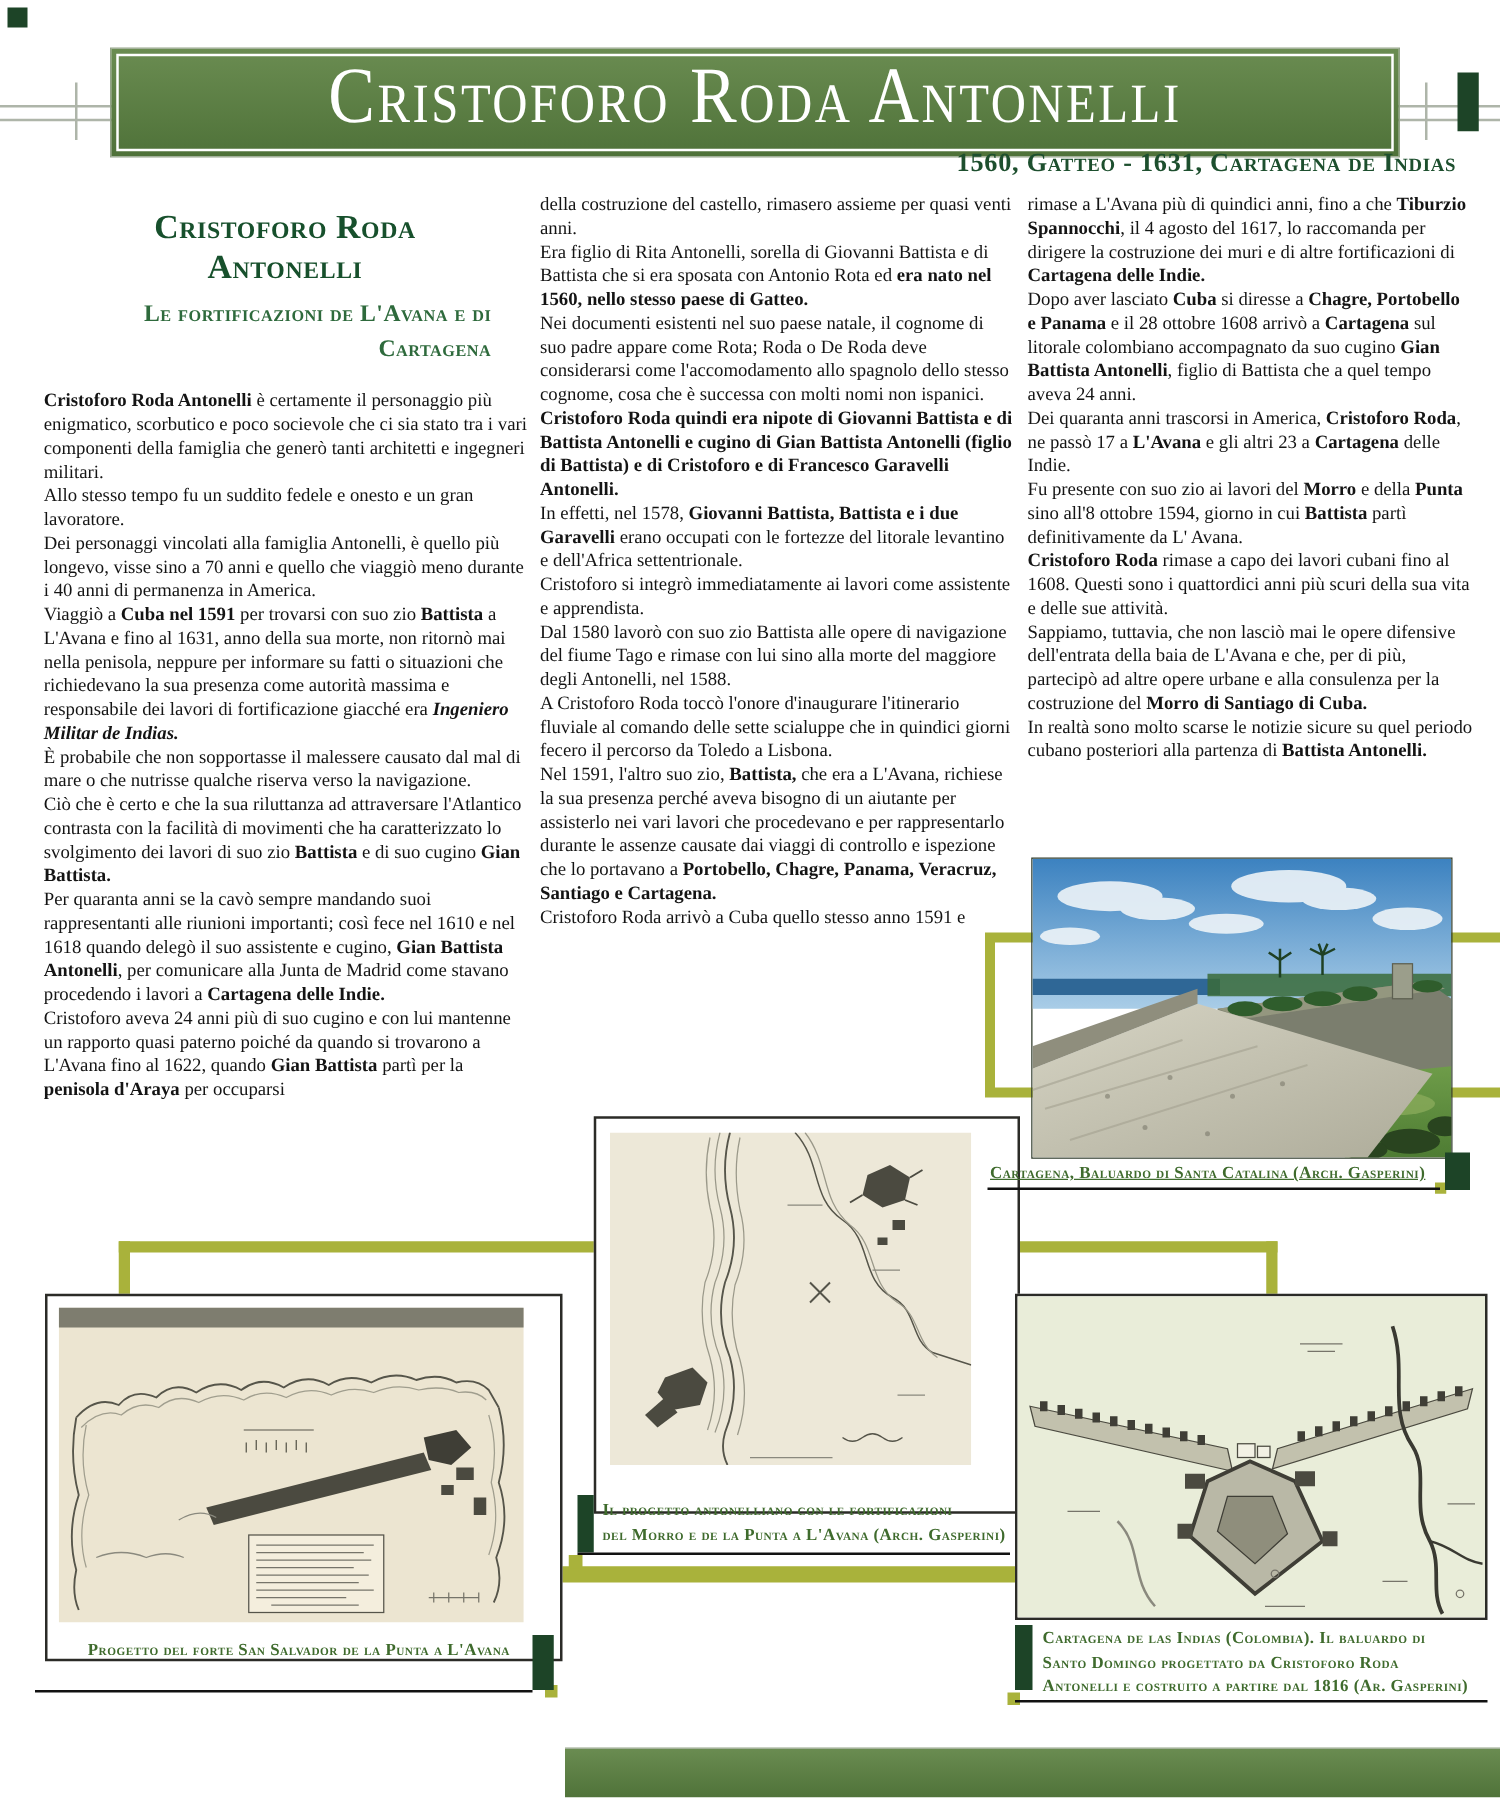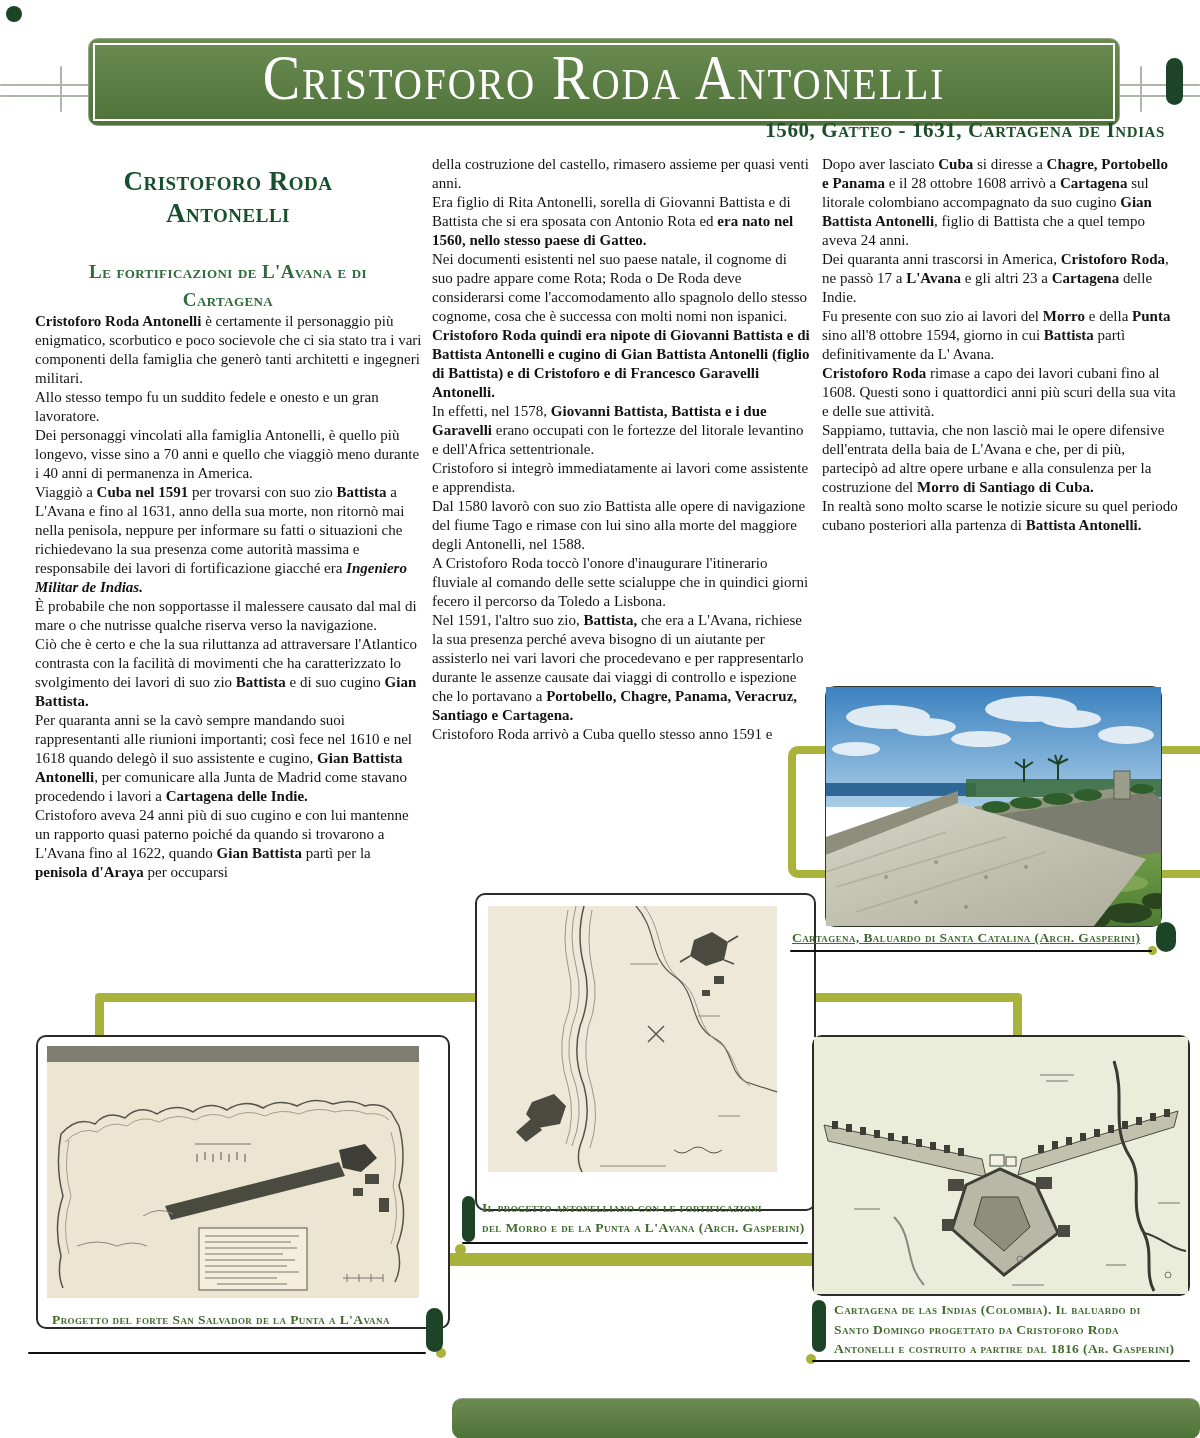--- a/index.html
+++ b/index.html
@@ -1,35 +1,35 @@
 <!DOCTYPE html>
 <html><head>
 <meta charset="utf-8">
 <style>
   html,body{margin:0;padding:0;background:#fff;}
   #page{position:relative;width:1200px;height:1438px;background:#ffffff;overflow:hidden;
         font-family:"Liberation Serif","DejaVu Serif",serif;color:#141414;}
-  .abs{position:absolute;border-radius:10px;}
+  .abs{position:absolute;}
   
   .banner{left:88px;top:38px;width:1030px;height:86px;background:linear-gradient(#6a8c51,#4f7239);
           border:1px solid #93a388;z-index:2;}
   .banner-inner{position:absolute;left:4px;top:4px;right:4px;bottom:4px;border:2px solid #ffffff;}
   .banner-title{position:absolute;left:0;right:0;top:6px;text-align:center;color:#ffffff;
           font-variant:small-caps;font-size:56px;letter-spacing:2px;transform:scaleY(1.14);
           transform-origin:center;white-space:nowrap;font-weight:400;}
   .hline{height:2px;background:#aeb5a9;z-index:1;}
   .vline{width:2px;background:#aeb5a9;z-index:1;}
   .dk-square{background:#1d4427;z-index:3;}
   .dates{right:35px;top:118px;font-variant:small-caps;font-size:21px;font-weight:700;
          color:#1d4f2e;letter-spacing:.6px;z-index:3;}
   
   .art-heading{left:78px;top:166px;width:300px;text-align:center;font-variant:small-caps;
          font-size:27px;line-height:1.18;color:#17502c;font-weight:700;letter-spacing:.5px;}
-  .art-subheading{left:63px;top:238px;width:330px;text-align:center;font-variant:small-caps;
-         font-size:19px;line-height:1.45;color:#2e6a3c;font-weight:700;letter-spacing:.4px;margin-top:20px;}
+  .art-subheading{left:63px;top:238px;width:330px;text-align:right;font-variant:small-caps;
+         font-size:19px;line-height:1.45;color:#2e6a3c;font-weight:700;letter-spacing:.4px;}
   .col{font-size:15px;line-height:19px;text-align:left;}
   .col p{margin:0;}
   .b{font-weight:700;}
   .bi{font-weight:700;font-style:italic;}
   
   .olive{background:#a9b23b;z-index:1;}
   .olive-frame{border:8px solid #a9b23b;background:transparent;z-index:1;}
   
   .figbox{background:#ffffff;border:2px solid #2b2b27;z-index:2;}
   .figbox svg{display:block;}
@@ -82,20 +82,21 @@
     <p><span class="b">Cristoforo Roda quindi era nipote di Giovanni Battista e di Battista Antonelli e cugino di Gian Battista Antonelli (figlio di Battista) e di Cristoforo e di Francesco Garavelli Antonelli.</span></p>
     <p><span>In effetti, nel 1578, </span><span class="b">Giovanni Battista, Battista e i due Garavelli</span><span> erano occupati con le fortezze del litorale levantino e dell'Africa settentrionale.</span></p>
     <p><span>Cristoforo si integrò immediatamente ai lavori come assistente e apprendista.</span></p>
     <p><span>Dal 1580 lavorò con suo zio Battista alle opere di navigazione del fiume Tago e rimase con lui sino alla morte del maggiore degli Antonelli, nel 1588.</span></p>
     <p><span>A Cristoforo Roda toccò l'onore d'inaugurare l'itinerario fluviale al comando delle sette scialuppe che in quindici giorni fecero il percorso da Toledo a Lisbona.</span></p>
     <p><span>Nel 1591, l'altro suo zio, </span><span class="b">Battista,</span><span> che era a L'Avana, richiese la sua presenza perché aveva bisogno di un aiutante per assisterlo nei vari lavori che procedevano e per rappresentarlo durante le assenze causate dai viaggi di controllo e ispezione che lo portavano a </span><span class="b">Portobello, Chagre, Panama, Veracruz, Santiago e Cartagena.</span></p>
     <p><span>Cristoforo Roda arrivò a Cuba quello stesso anno 1591 e</span></p>
   </div>
 
   <div class="abs col" style="left:822px;top:155px;width:356px;">
+    <p><span>rimase a L'Avana più di quindici anni, fino a che </span><span class="b">Tiburzio Spannocchi</span><span>, il 4 agosto del 1617, lo raccomanda per dirigere la costruzione dei muri e di altre fortificazioni di </span><span class="b">Cartagena delle Indie.</span></p>
     <p><span>Dopo aver lasciato </span><span class="b">Cuba</span><span> si diresse a </span><span class="b">Chagre, Portobello e Panama</span><span> e il 28 ottobre 1608 arrivò a </span><span class="b">Cartagena</span><span> sul litorale colombiano accompagnato da suo cugino </span><span class="b">Gian Battista Antonelli</span><span>, figlio di Battista che a quel tempo aveva 24 anni.</span></p>
     <p><span>Dei quaranta anni trascorsi in America, </span><span class="b">Cristoforo Roda</span><span>, ne passò 17 a </span><span class="b">L'Avana</span><span> e gli altri 23 a </span><span class="b">Cartagena</span><span> delle Indie.</span></p>
     <p><span>Fu presente con suo zio ai lavori del </span><span class="b">Morro</span><span> e della </span><span class="b">Punta</span><span> sino all'8 ottobre 1594, giorno in cui </span><span class="b">Battista</span><span> partì definitivamente da L' Avana.</span></p>
     <p><span class="b">Cristoforo Roda</span><span> rimase a capo dei lavori cubani fino al 1608. Questi sono i quattordici anni più scuri della sua vita e delle sue attività.</span></p>
     <p><span>Sappiamo, tuttavia, che non lasciò mai le opere difensive dell'entrata della baia de L'Avana e che, per di più, partecipò ad altre opere urbane e alla consulenza per la costruzione del </span><span class="b">Morro di Santiago di Cuba.</span></p>
     <p><span>In realtà sono molto scarse le notizie sicure su quel periodo cubano posteriori alla partenza di </span><span class="b">Battista Antonelli.</span></p>
   </div>
 
   <div class="abs olive-frame" style="left:788px;top:746px;width:420px;height:116px;"></div>
   <div class="abs olive" style="left:95px;top:993px;width:465px;height:9px;"></div>
@@ -210,21 +211,21 @@
           <line x1="158" y1="208" x2="236" y2="208"></line>
         <line x1="158" y1="214" x2="248" y2="214"></line>
           <line x1="158" y1="220" x2="240" y2="220"></line>
         <line x1="158" y1="226" x2="252" y2="226"></line>
           <line x1="158" y1="232" x2="230" y2="232"></line>
         <line x1="170" y1="238" x2="240" y2="238"></line>
       </g>
       <path d="M296,232 h40 M300,228 v8 M312,228 v8 M324,228 v8 M336,228 v8" stroke="#76746a" stroke-width="1"></path>
     </svg>
   </div>
-  <div class="abs cap" style="left:52px;top:1310px;width:380px;text-align:left;">
+  <div class="abs cap" style="left:28px;top:1310px;width:380px;text-align:right;">
     <span style="display:block">Progetto del forte San Salvador de la Punta a L'Avana</span>
   </div>
   <div class="abs cap-rule" style="left:28px;top:1352px;width:398px;"></div>
   <div class="abs dk-square" style="left:426px;top:1308px;width:17px;height:44px;"></div>
   <div class="abs olive-sq" style="left:436px;top:1348px;width:10px;height:10px;"></div>
 
   <div class="abs figbox" style="left:475px;top:893px;width:315px;height:292px;padding:11px;">
     <svg width="289" height="266" viewBox="0 0 289 266">
       <rect x="0" y="0" width="289" height="266" fill="#ede8d8"></rect>
       <g fill="none" stroke="#56554a" stroke-width="1.5">

